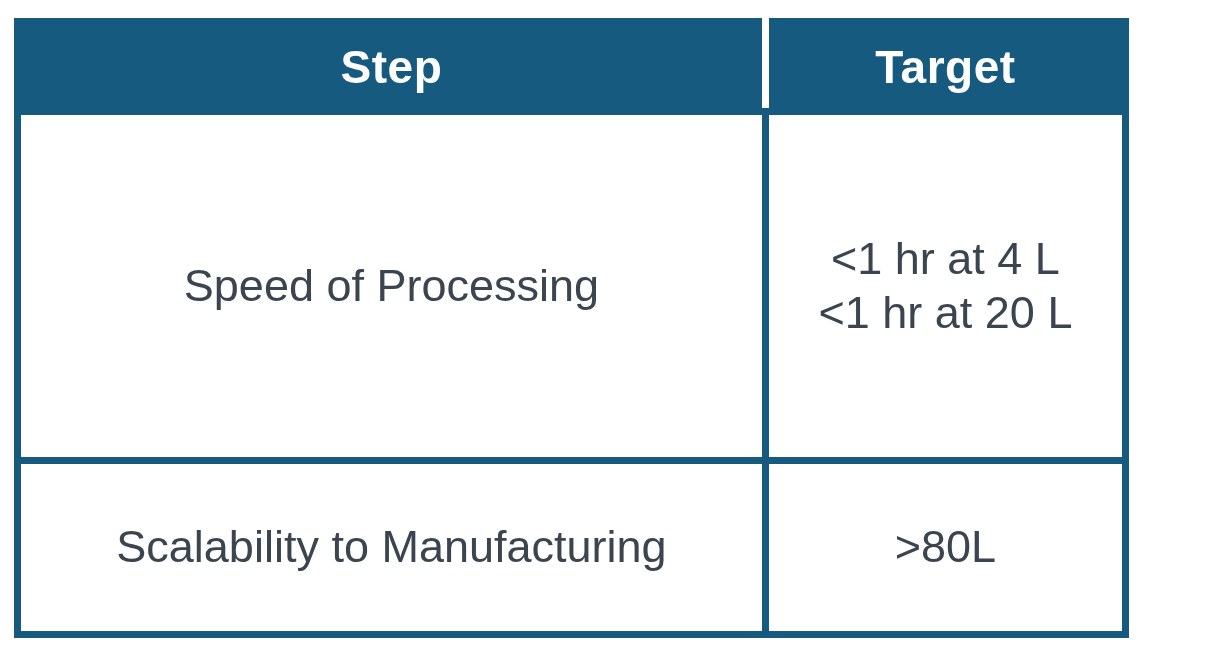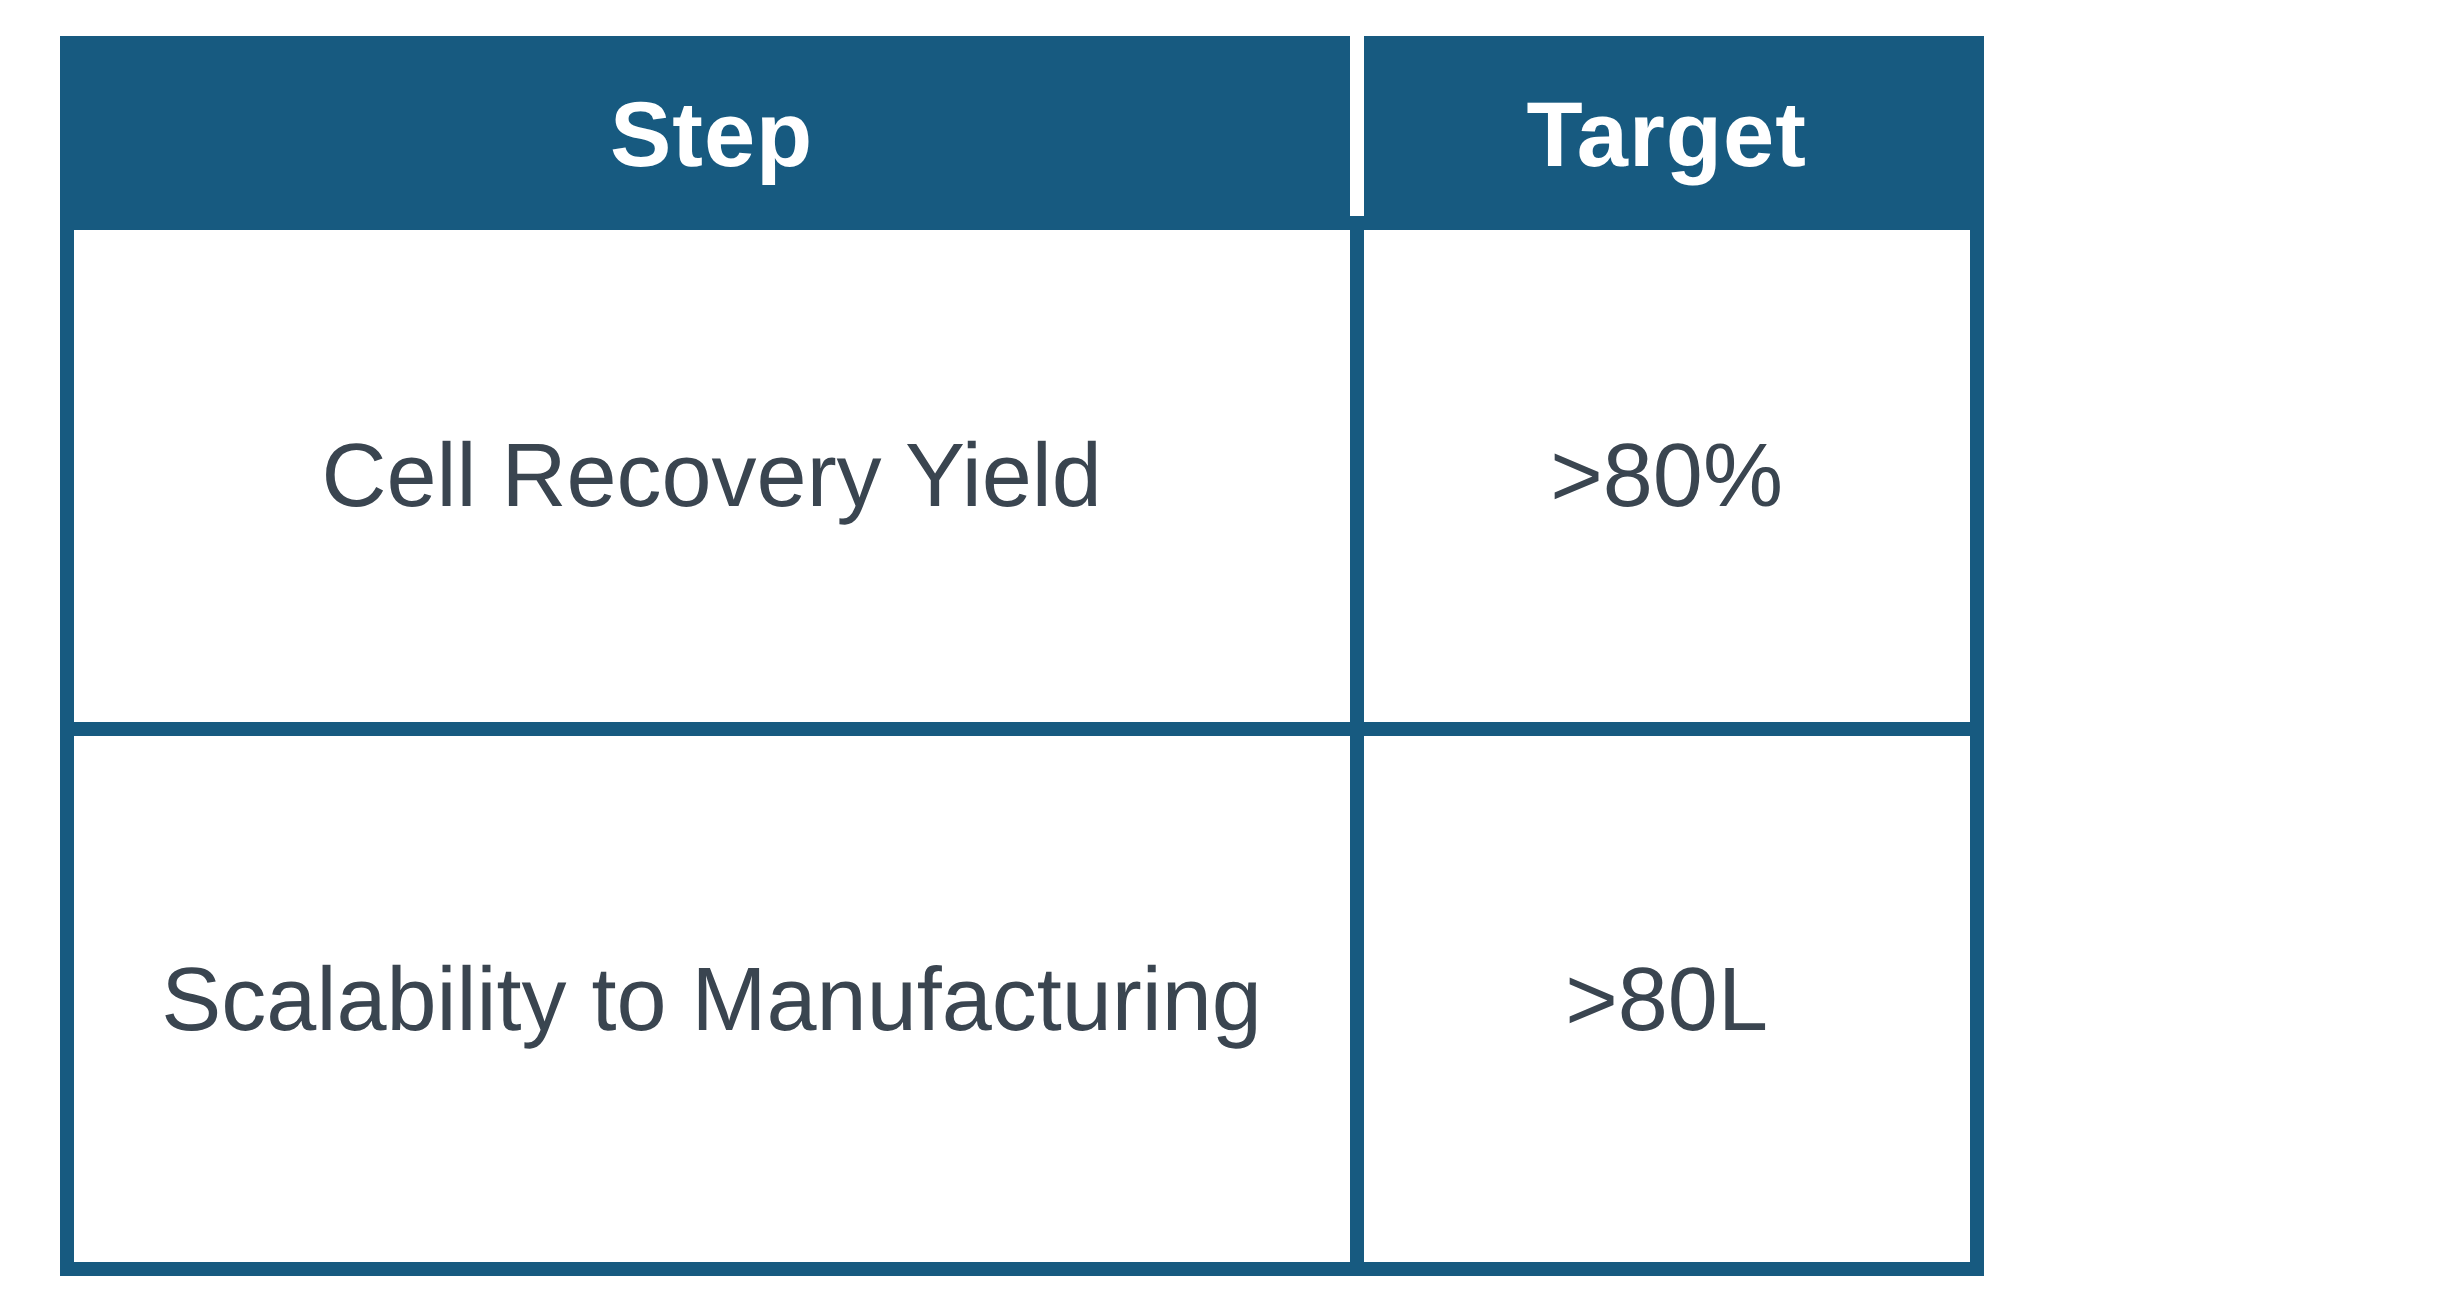--- a/index.html
+++ b/index.html
@@ -5,23 +5,23 @@
   * { margin: 0; padding: 0; box-sizing: border-box; }
   html, body {
     width: 1229px;
     height: 652px;
     background: #ffffff;
     font-family: "Liberation Sans", sans-serif;
     overflow: hidden;
   }
   .table-wrap {
     position: absolute;
-    left: 30px;
+    left: 14px;
     top: 18px;
-    width: 962px;
+    width: 1115px;
     height: 620px;
   }
   table.targets {
     width: 100%;
     height: 100%;
     border-collapse: collapse;
     table-layout: fixed;
   }
   table.targets th,
   table.targets td {
@@ -69,23 +69,24 @@
       <col class="col-step">
       <col class="col-target">
     </colgroup>
     <thead>
       <tr>
         <th class="step-header">Step</th>
         <th class="target-header">Target</th>
       </tr>
     </thead>
     <tbody>
-      <tr class="row-0">
-        <td class="step-cell">Cell Recovery Yield</td>
-        <td class="target-cell">&gt;80%</td>
+      <tr class="row-2">
+        <td class="step-cell">Speed of Processing</td>
+        <td class="target-cell">&lt;1 hr at 4 L
+&lt;1 hr at 20 L</td>
       </tr>
       <tr class="row-4">
         <td class="step-cell">Scalability to Manufacturing</td>
         <td class="target-cell">&gt;80L</td>
       </tr>
     </tbody>
   </table>
 </div>
 
 </body></html>

